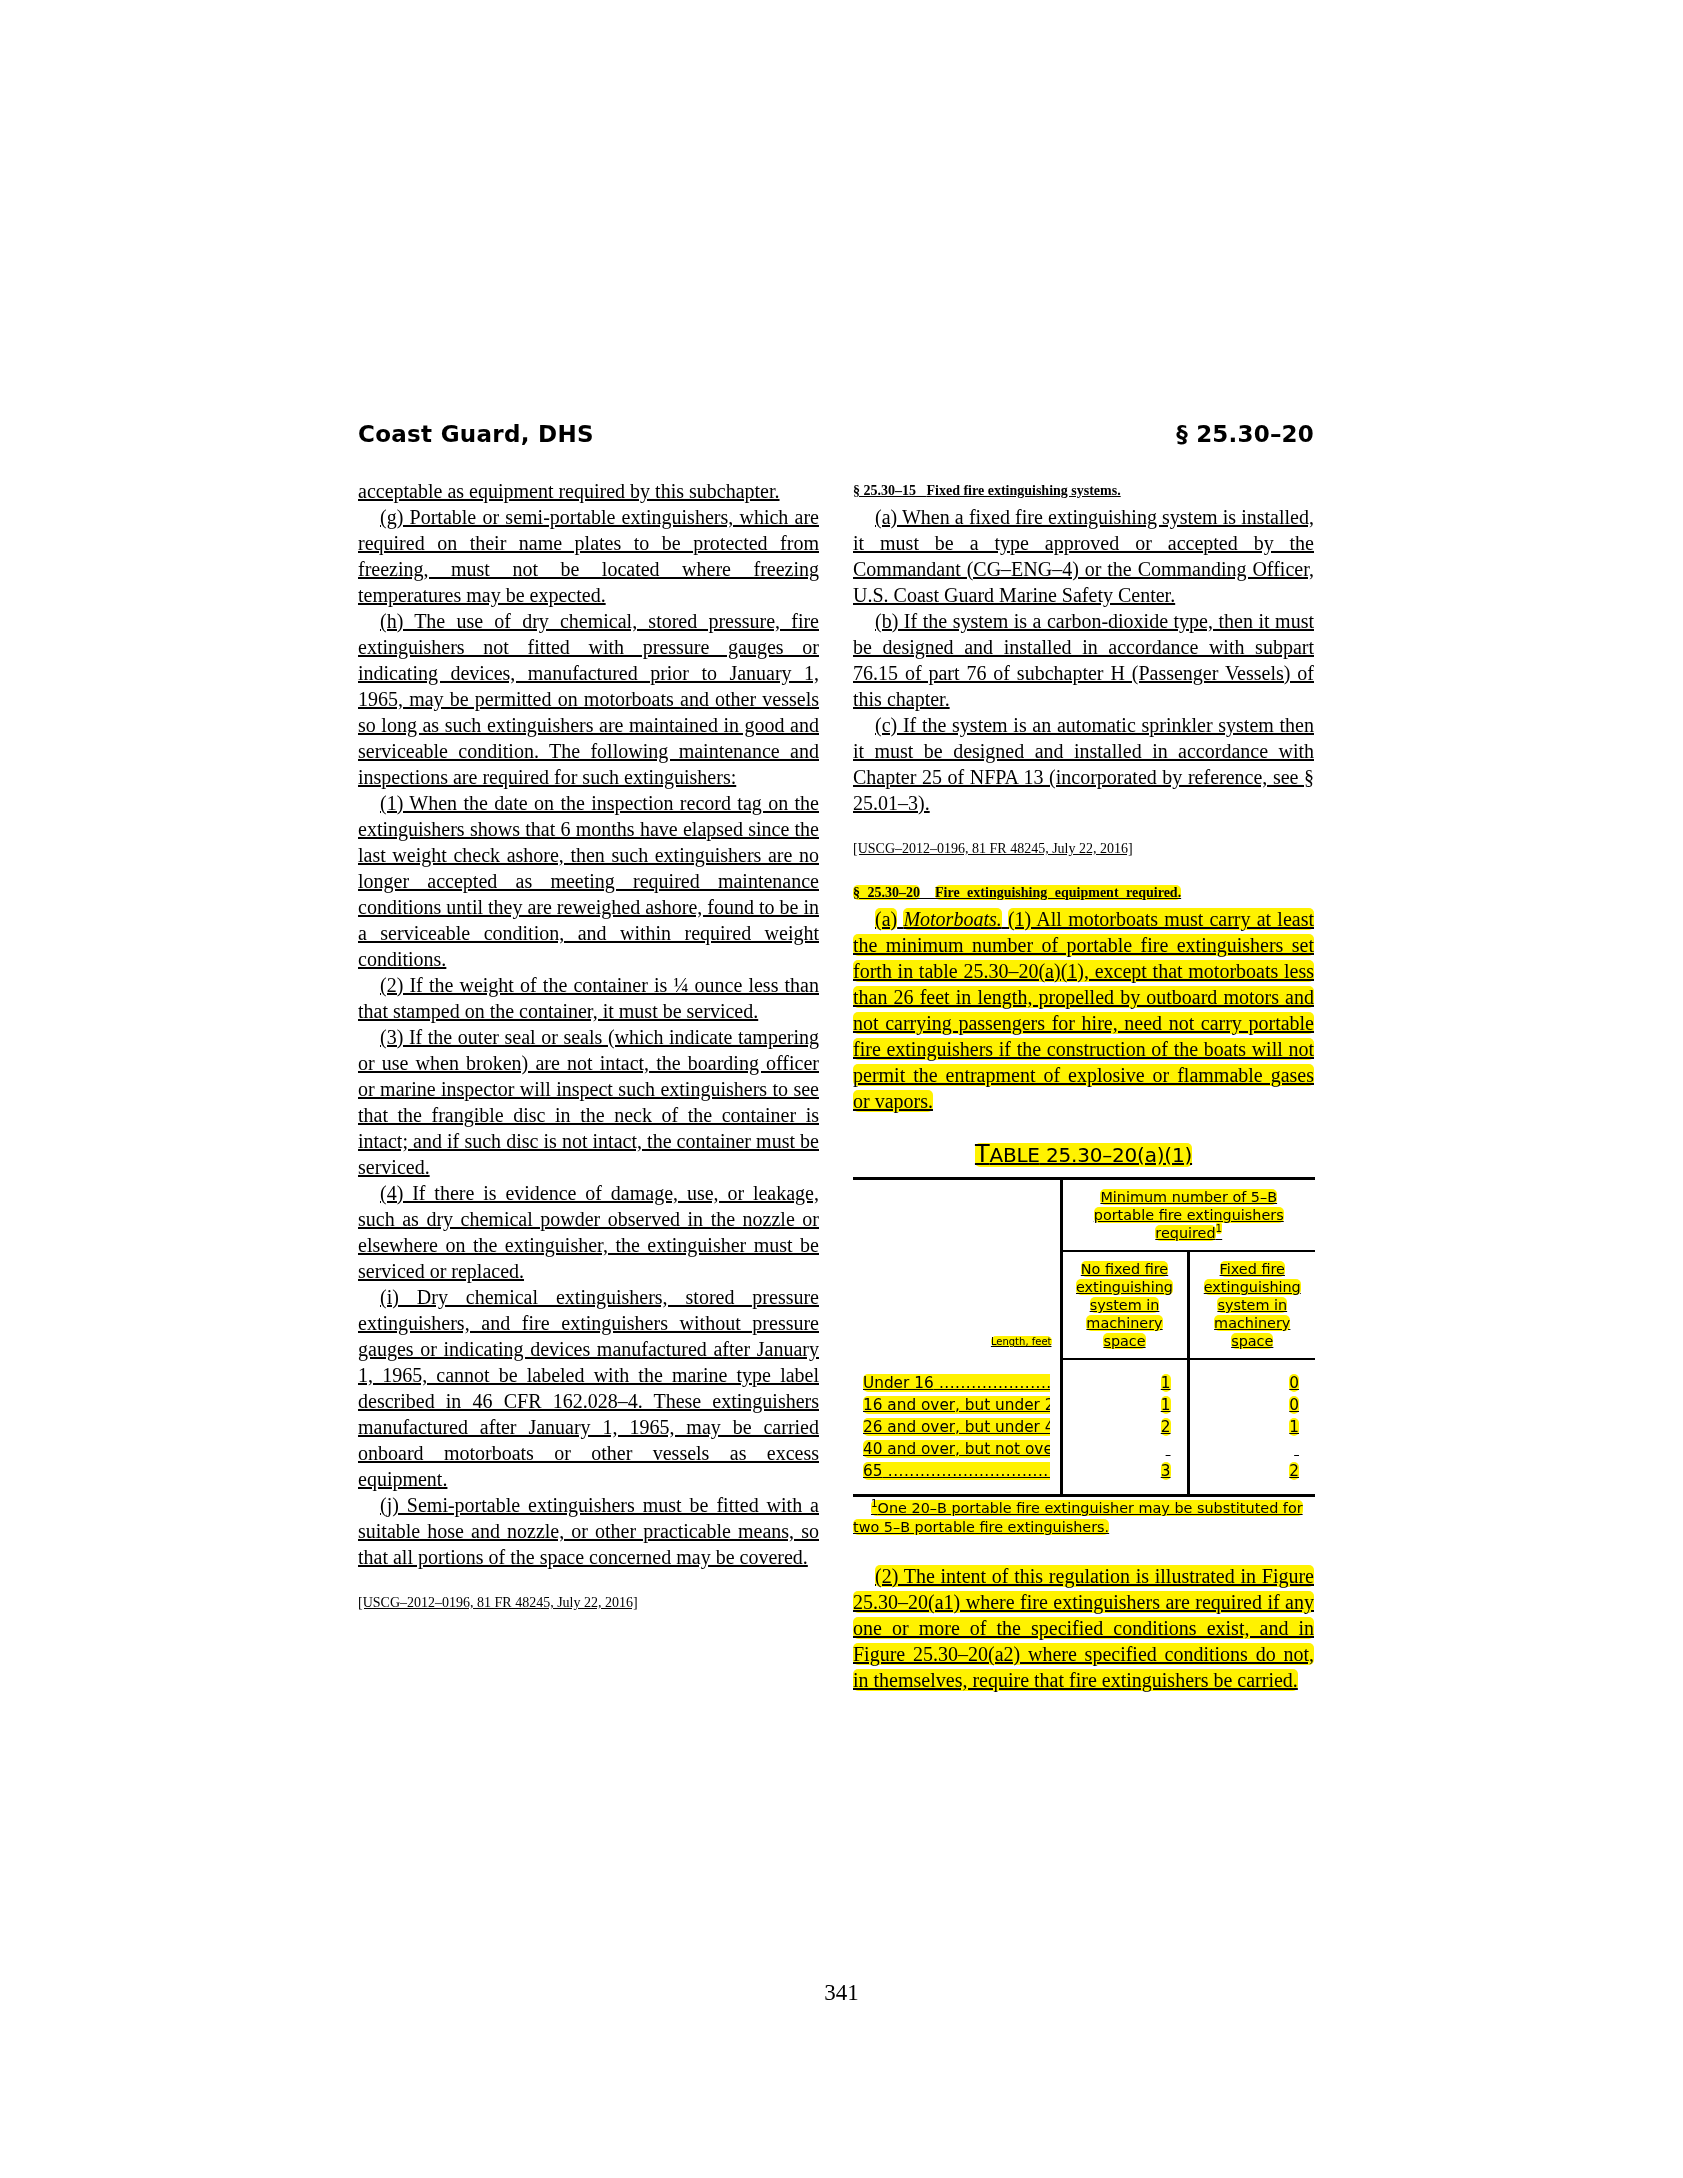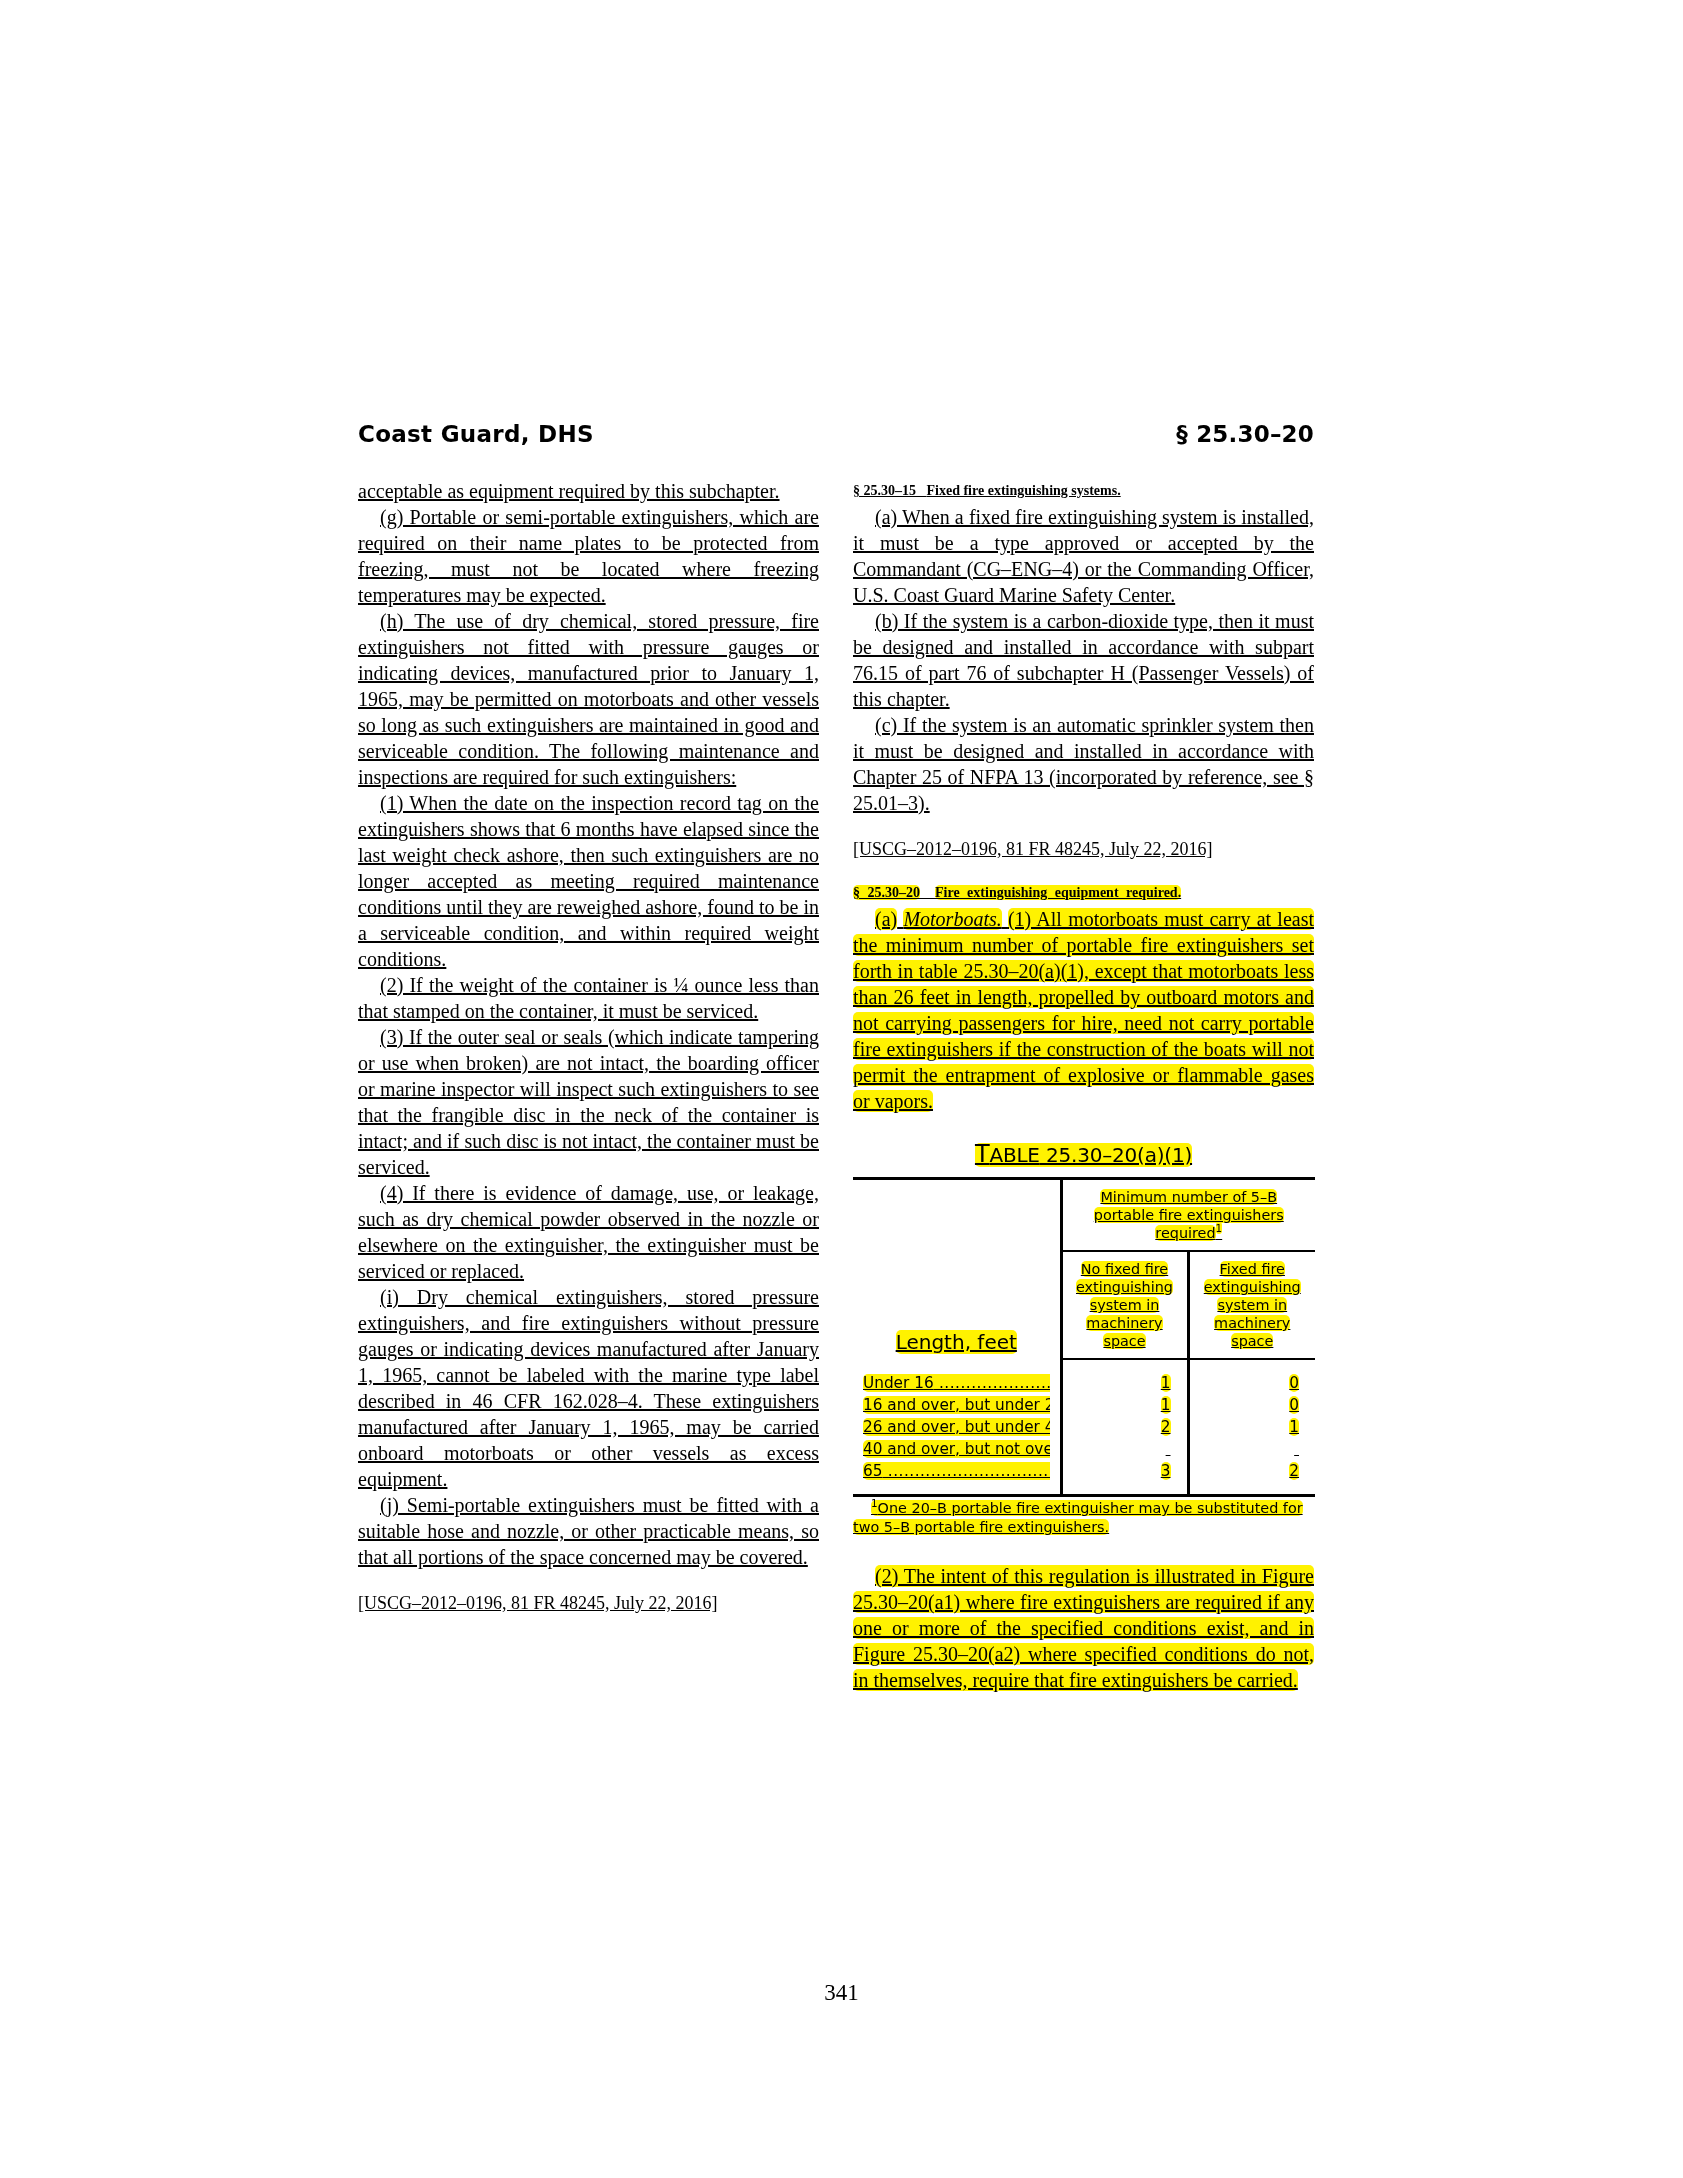--- a/index.html
+++ b/index.html
@@ -64,21 +64,21 @@
     font-size: 20px;
     line-height: 26px;
     text-align: justify;
     text-indent: 22px;
     hyphens: none;
   }
   p.para.noind { text-indent: 0; }
 
   p.cite {
     margin: 20px 0 0 0;
-    font-size: 18px;
+    font-size: 14px;
     line-height: 26px;
     text-align: left;
     text-indent: 0;
   }
 
   h3.sec {
     margin: 0;
     font-size: 14px;
     line-height: 26px;
     font-weight: 700;
@@ -135,22 +135,22 @@
     line-height: 18px;
     padding: 6px 4px 6px 4px;
   }
   .hd-sub {
     text-align: center;
     font-size: 14.4px;
     line-height: 18px;
     padding: 5px 6px 6px 6px;
   }
   .hd-stub {
-    text-align: center;
-    font-size: 20px;
+    text-align: right;
+    font-size: 10px;
     line-height: 18px;
     padding: 0 4px 8px 4px;
     vertical-align: bottom;
   }
   td.cellrow {
     font-size: 15.3px;
     line-height: 22px;
     padding: 0;
     vertical-align: top;
   }

